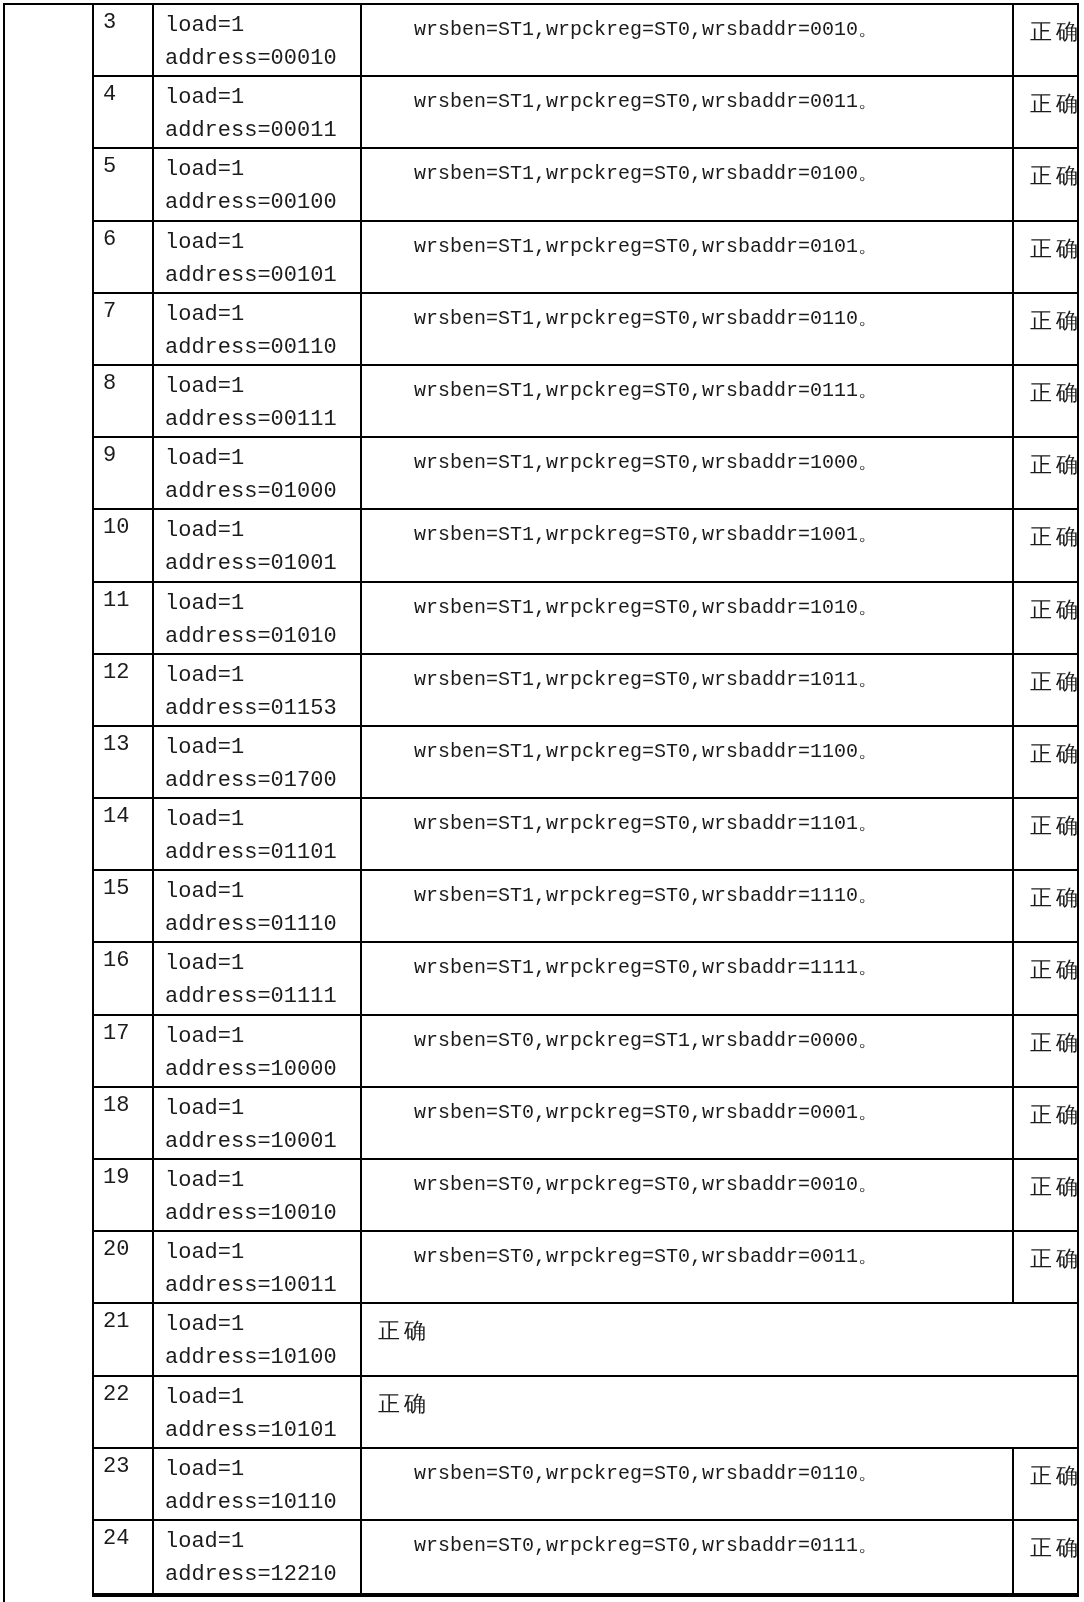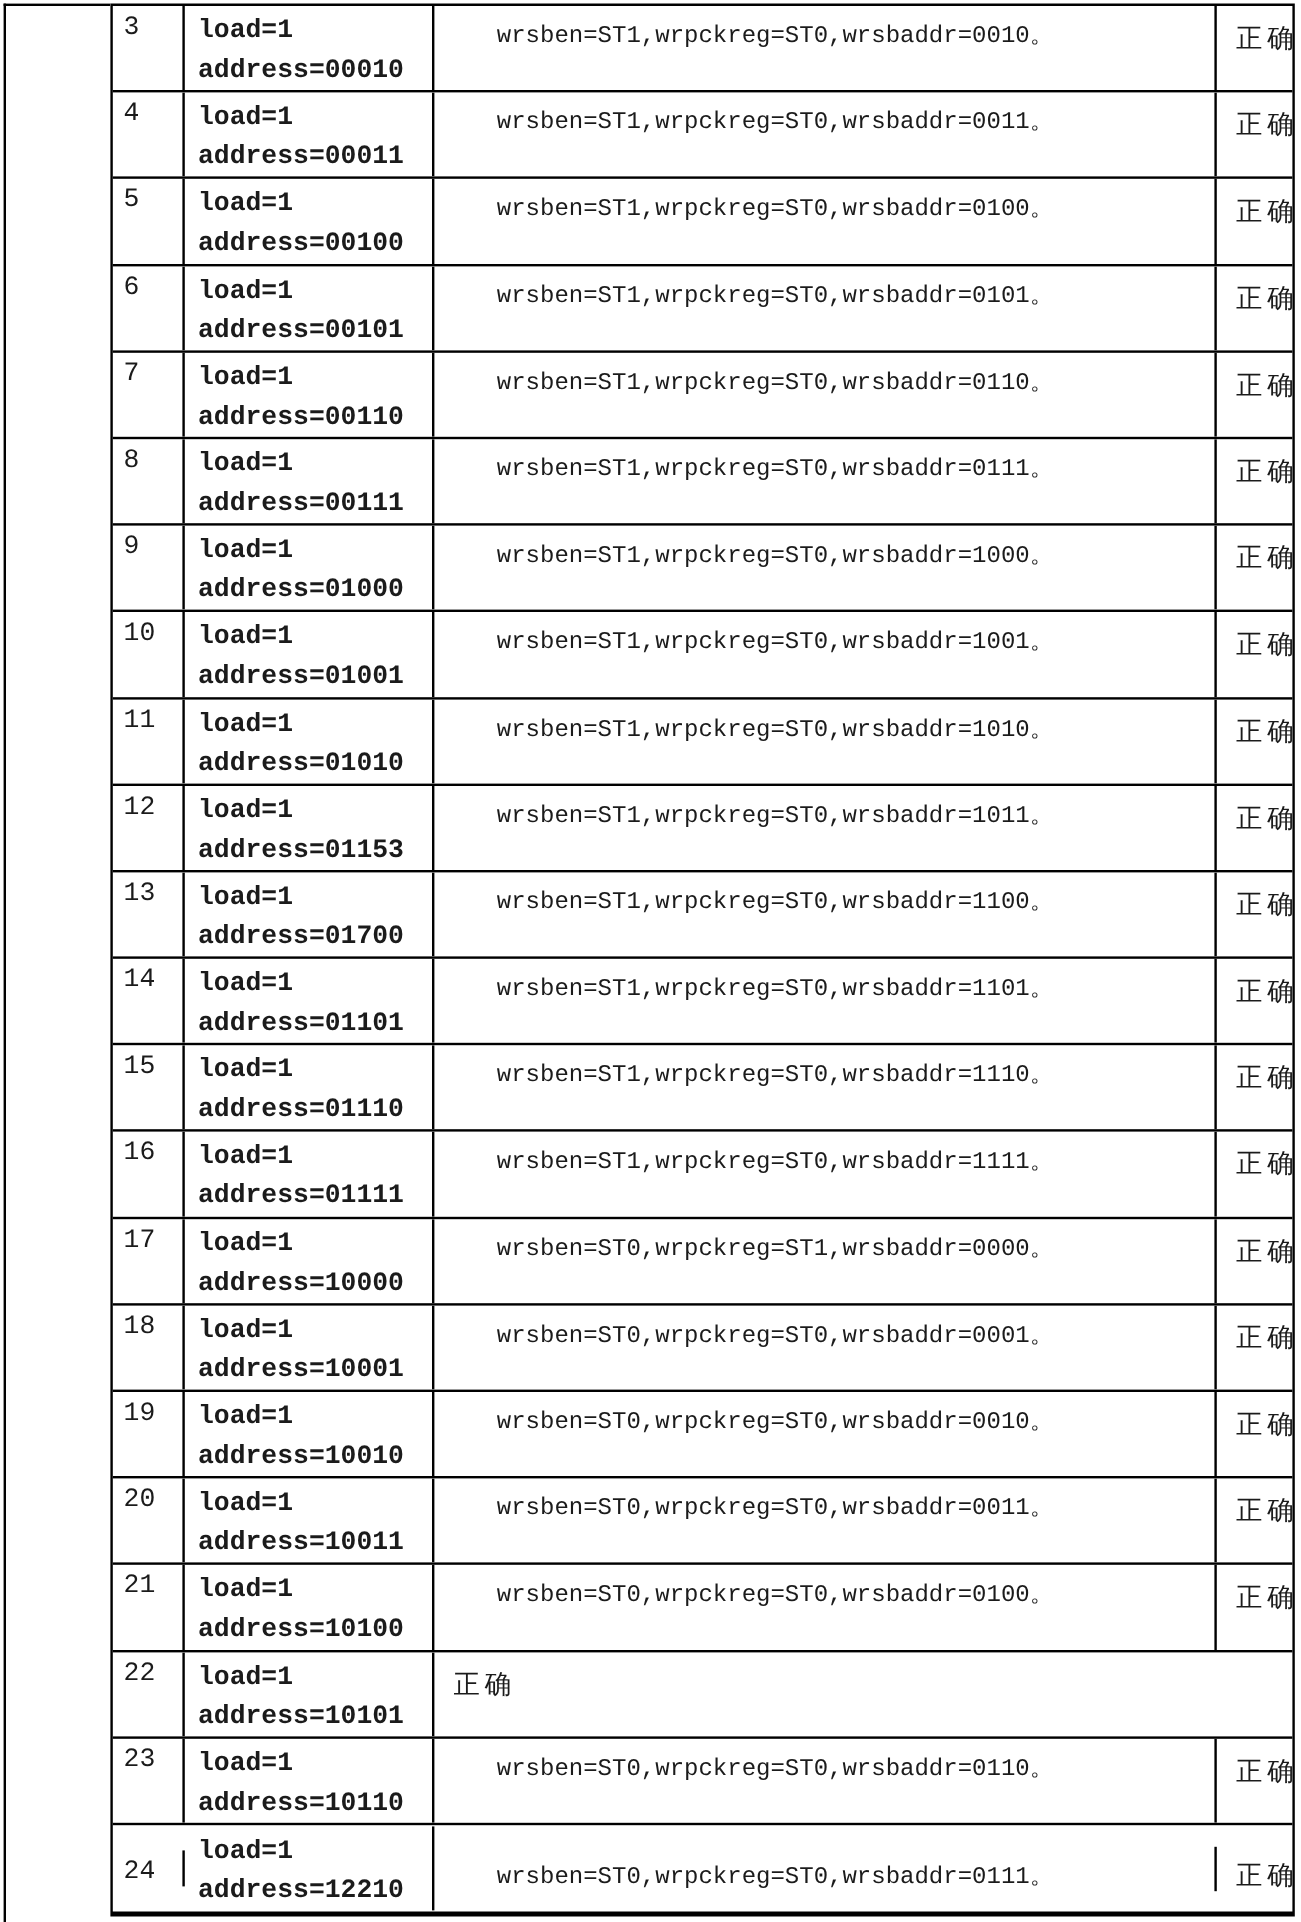--- a/index.html
+++ b/index.html
@@ -35,35 +35,34 @@
     display: flex;
     flex-direction: column;
     background: #ffffff;
   }
   .row {
     display: flex;
     height: 72.2px;
     border-bottom: 2px solid #000;
     overflow: hidden;
   }
-  .row:last-child { border-bottom: 0; align-items: center; }
+  .row:last-child { border-bottom: 0; }
   .cell { border-right: 2px solid #000; overflow: hidden; }
   .cell:last-child { border-right: 0; }
   .cell.num {
     width: 60px;
     padding: 5px 0 0 9px;
     font-size: 22px;
   }
   .cell.stim {
     width: 208px;
     padding: 4px 0 0 11px;
     font-size: 22px;
     line-height: 33px;
     white-space: nowrap;
-    font-weight: bold;
   }
   .cell.expect {
     width: 608px;
     padding: 10px 0 0 8px;
     font-size: 20px;
     white-space: nowrap;
     margin-left: 44px;
   }
   .cell.result {
     flex: 1;
@@ -368,23 +367,20 @@
   </div>
 
   <div class="row">
     <div class="cell num">
       <span>21</span>
     </div>
     <div class="cell stim">
       <div>load=1</div>
       <div>address=10100</div>
     </div>
-    <div class="cell expect">
-      <span>wrsben=ST0,wrpckreg=ST0,wrsbaddr=0100。</span>
-    </div>
     <div class="cell result">
       <span>正确</span>
     </div>
   </div>
 
   <div class="row">
     <div class="cell num">
       <span>22</span>
     </div>
     <div class="cell stim">

